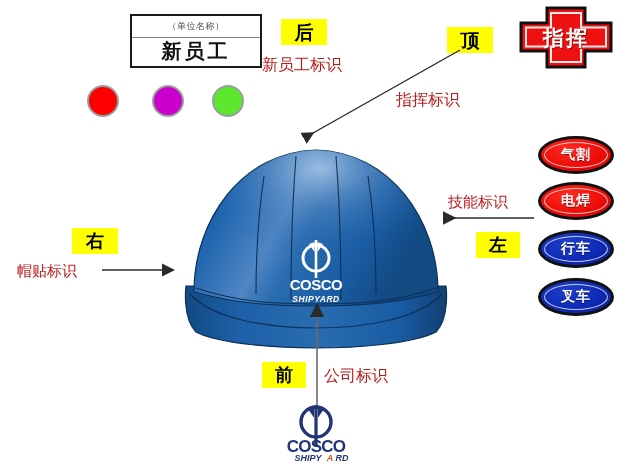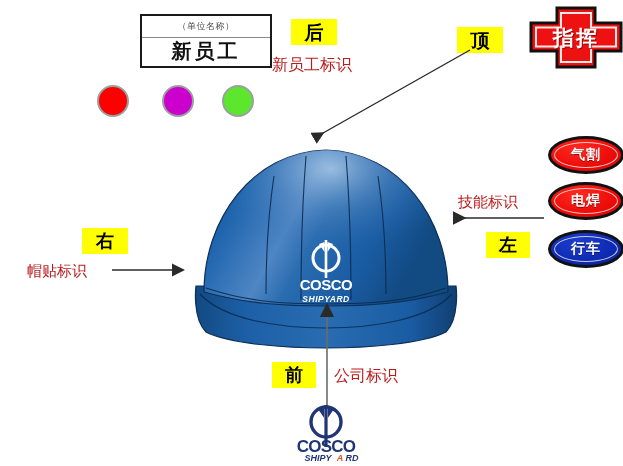--- a/index.html
+++ b/index.html
@@ -4,21 +4,21 @@
 <style>
   * { box-sizing: border-box; }
   html, body { margin:0; padding:0; }
   body {
     width: 623px; height: 466px;
     background: #ffffff;
     font-family: "Liberation Serif", "DejaVu Serif", serif;
     overflow: hidden;
     position: relative;
   }
-  #stage { position:absolute; left:14px; top:0; width:581px; height:466px; }
+  #stage { position:absolute; left:4px; top:0; width:581px; height:466px; }
 
   .abs { position:absolute; }
 
   
   .ylabel {
     background:#ffff00;
     color:#000;
     font-weight:bold;
     text-align:center;
     line-height:1;
@@ -107,20 +107,23 @@
   <div class="abs ylabel" style="left:277px; top:19px; width:46px; height:26px; font-size:19px; padding-top:4px;">
     <span>后</span>
   </div>
   <div class="abs anno" style="left:258px; top:55px; font-size:16px;">
     <span>新员工标识</span>
   </div>
 
   <div class="abs ylabel" style="left:443px; top:27px; width:46px; height:26px; font-size:19px; padding-top:4px;">
     <span>顶</span>
   </div>
+  <div class="abs anno" style="left:392px; top:90px; font-size:16px;">
+    <span>指挥标识</span>
+  </div>
 
   <svg class="abs" style="left:290px; top:45px;" width="170" height="100" viewBox="0 0 170 100">
     <defs>
       <marker id="ah-sw" markerWidth="9" markerHeight="9" refX="7" refY="4.5" orient="auto" markerUnits="strokeWidth">
         <path d="M9,0 L9,9 L0,4.5 z" fill="#2a2a2a"></path>
       </marker>
     </defs>
     <line x1="166" y1="5" x2="12" y2="92" stroke="#2a2a2a" stroke-width="1.4" marker-end="url(#ah-sw)"></line>
   </svg>
 
@@ -144,20 +147,24 @@
   <div class="abs oval oval-red" style="left:534px; top:182px; width:76px; height:38px;">
     <span class="inner-ring"></span>
     <span>电焊</span>
   </div>
 
   <div class="abs oval oval-blue" style="left:534px; top:230px; width:76px; height:38px;">
     <span class="inner-ring"></span>
     <span>行车</span>
   </div>
 
+  <div class="abs oval oval-blue" style="left:534px; top:278px; width:76px; height:38px;">
+    <span class="inner-ring"></span>
+    <span>叉车</span>
+  </div>
 
   <div class="abs anno" style="left:444px; top:193px; font-size:15px;">
     <span>技能标识</span>
   </div>
   <svg class="abs" style="left:436px; top:212px;" width="96" height="12" viewBox="0 0 96 12">
     <defs>
       <marker id="ah-left" markerWidth="9" markerHeight="9" refX="7" refY="4.5" orient="auto" markerUnits="strokeWidth">
         <path d="M9,0 L9,9 L0,4.5 z" fill="#2a2a2a"></path>
       </marker>
     </defs>

